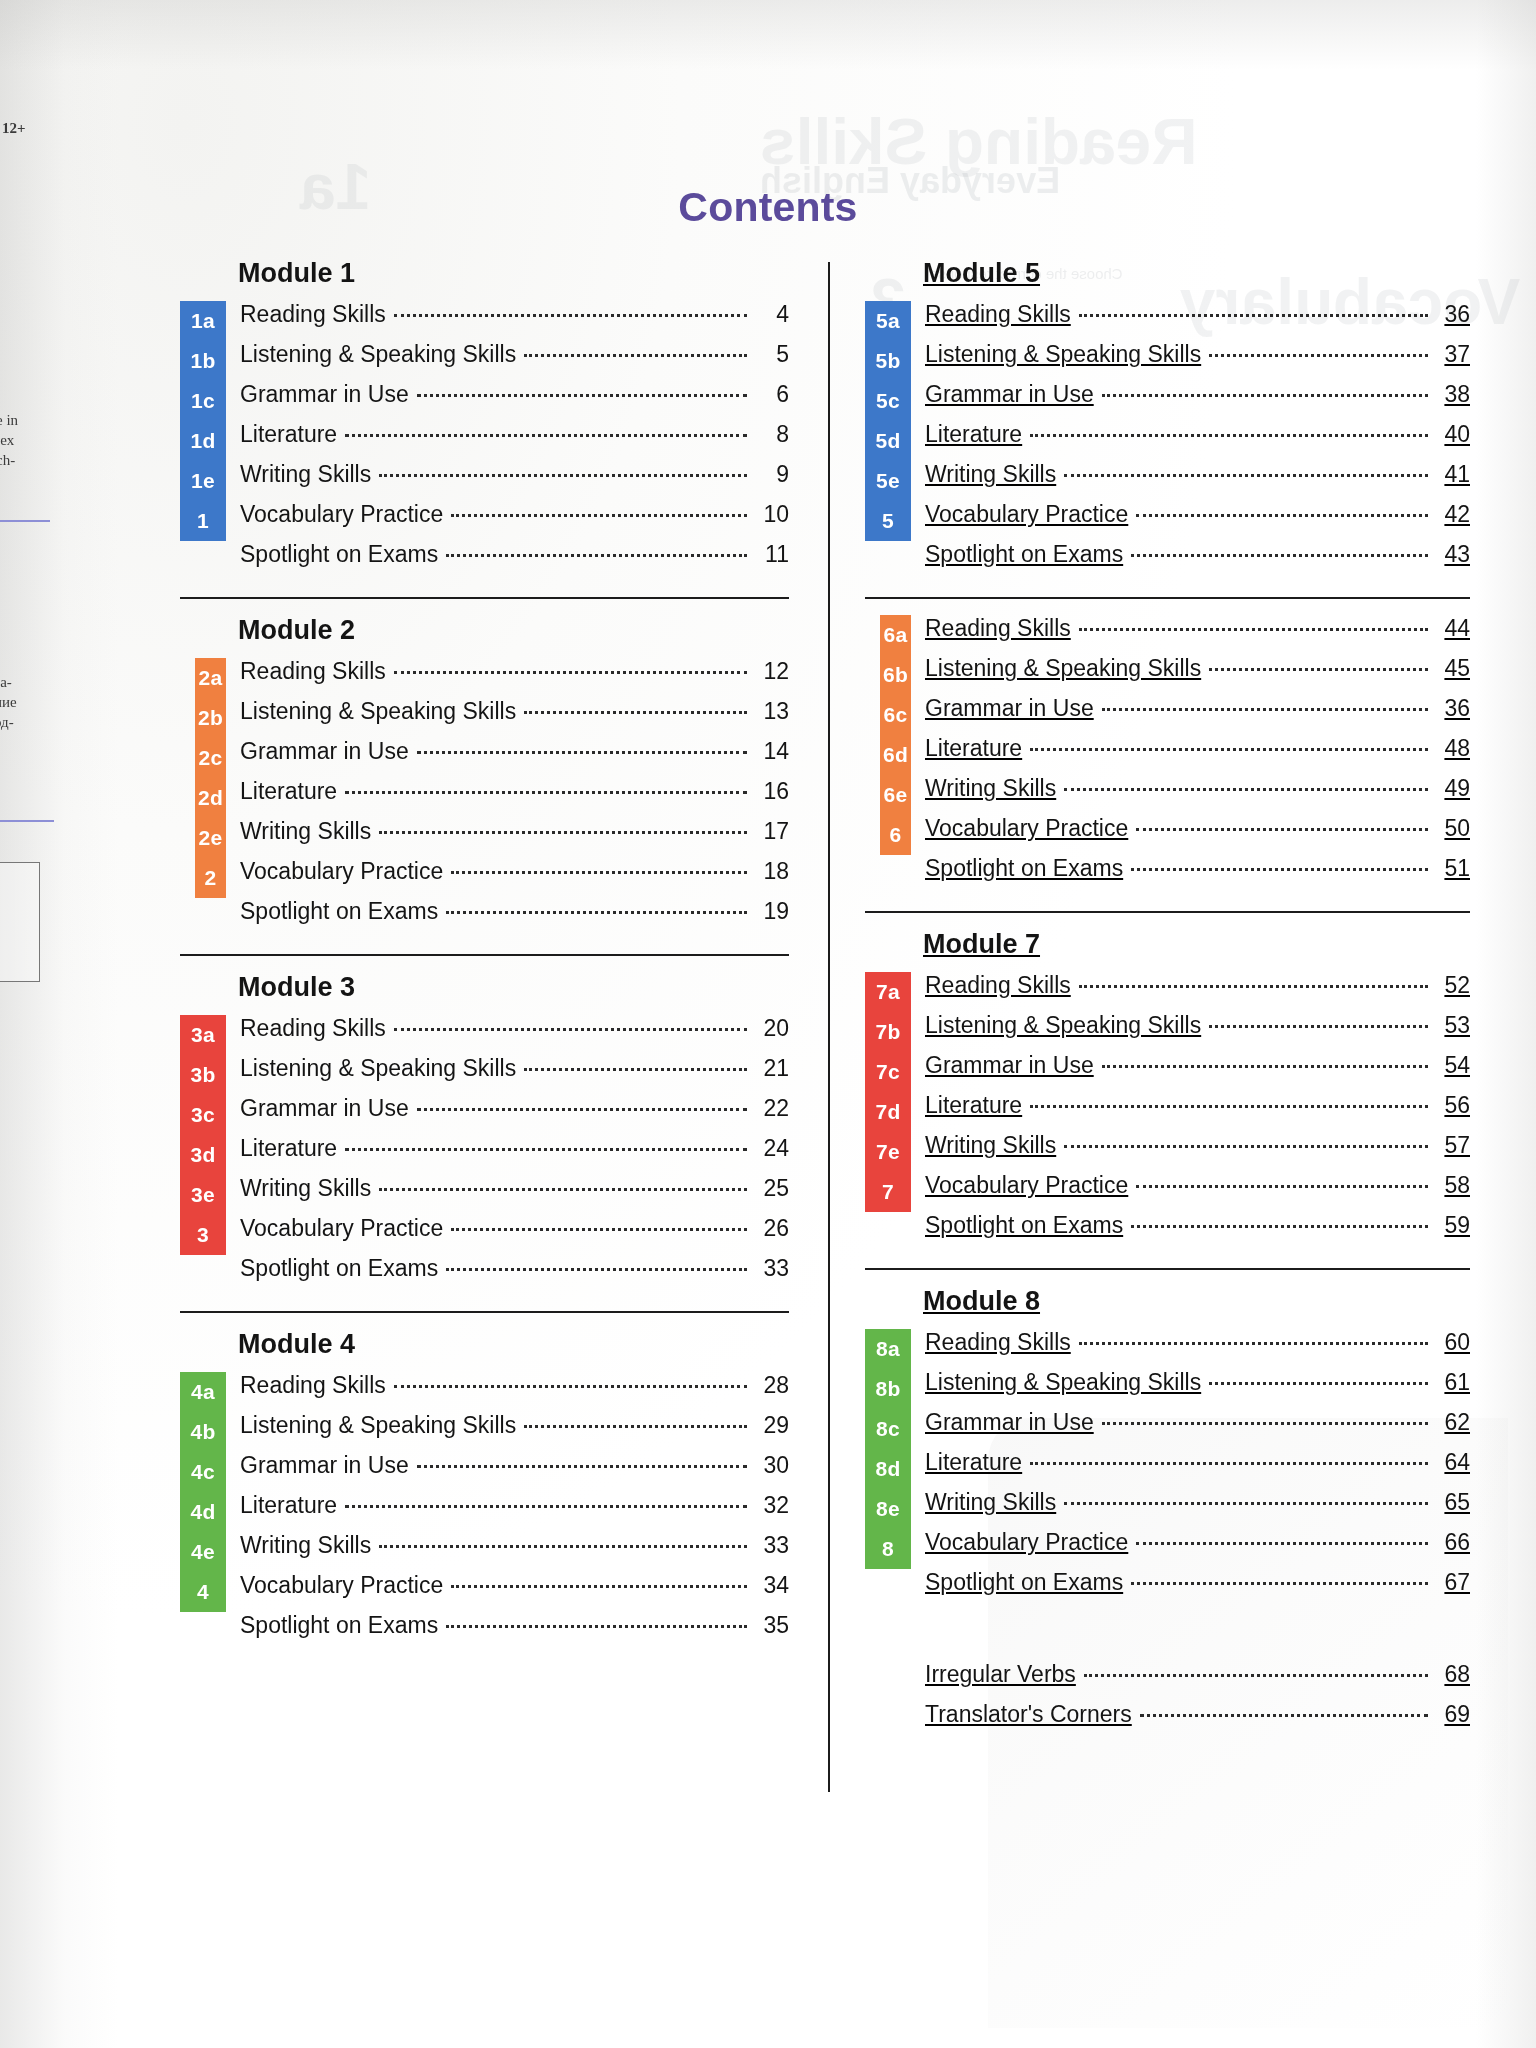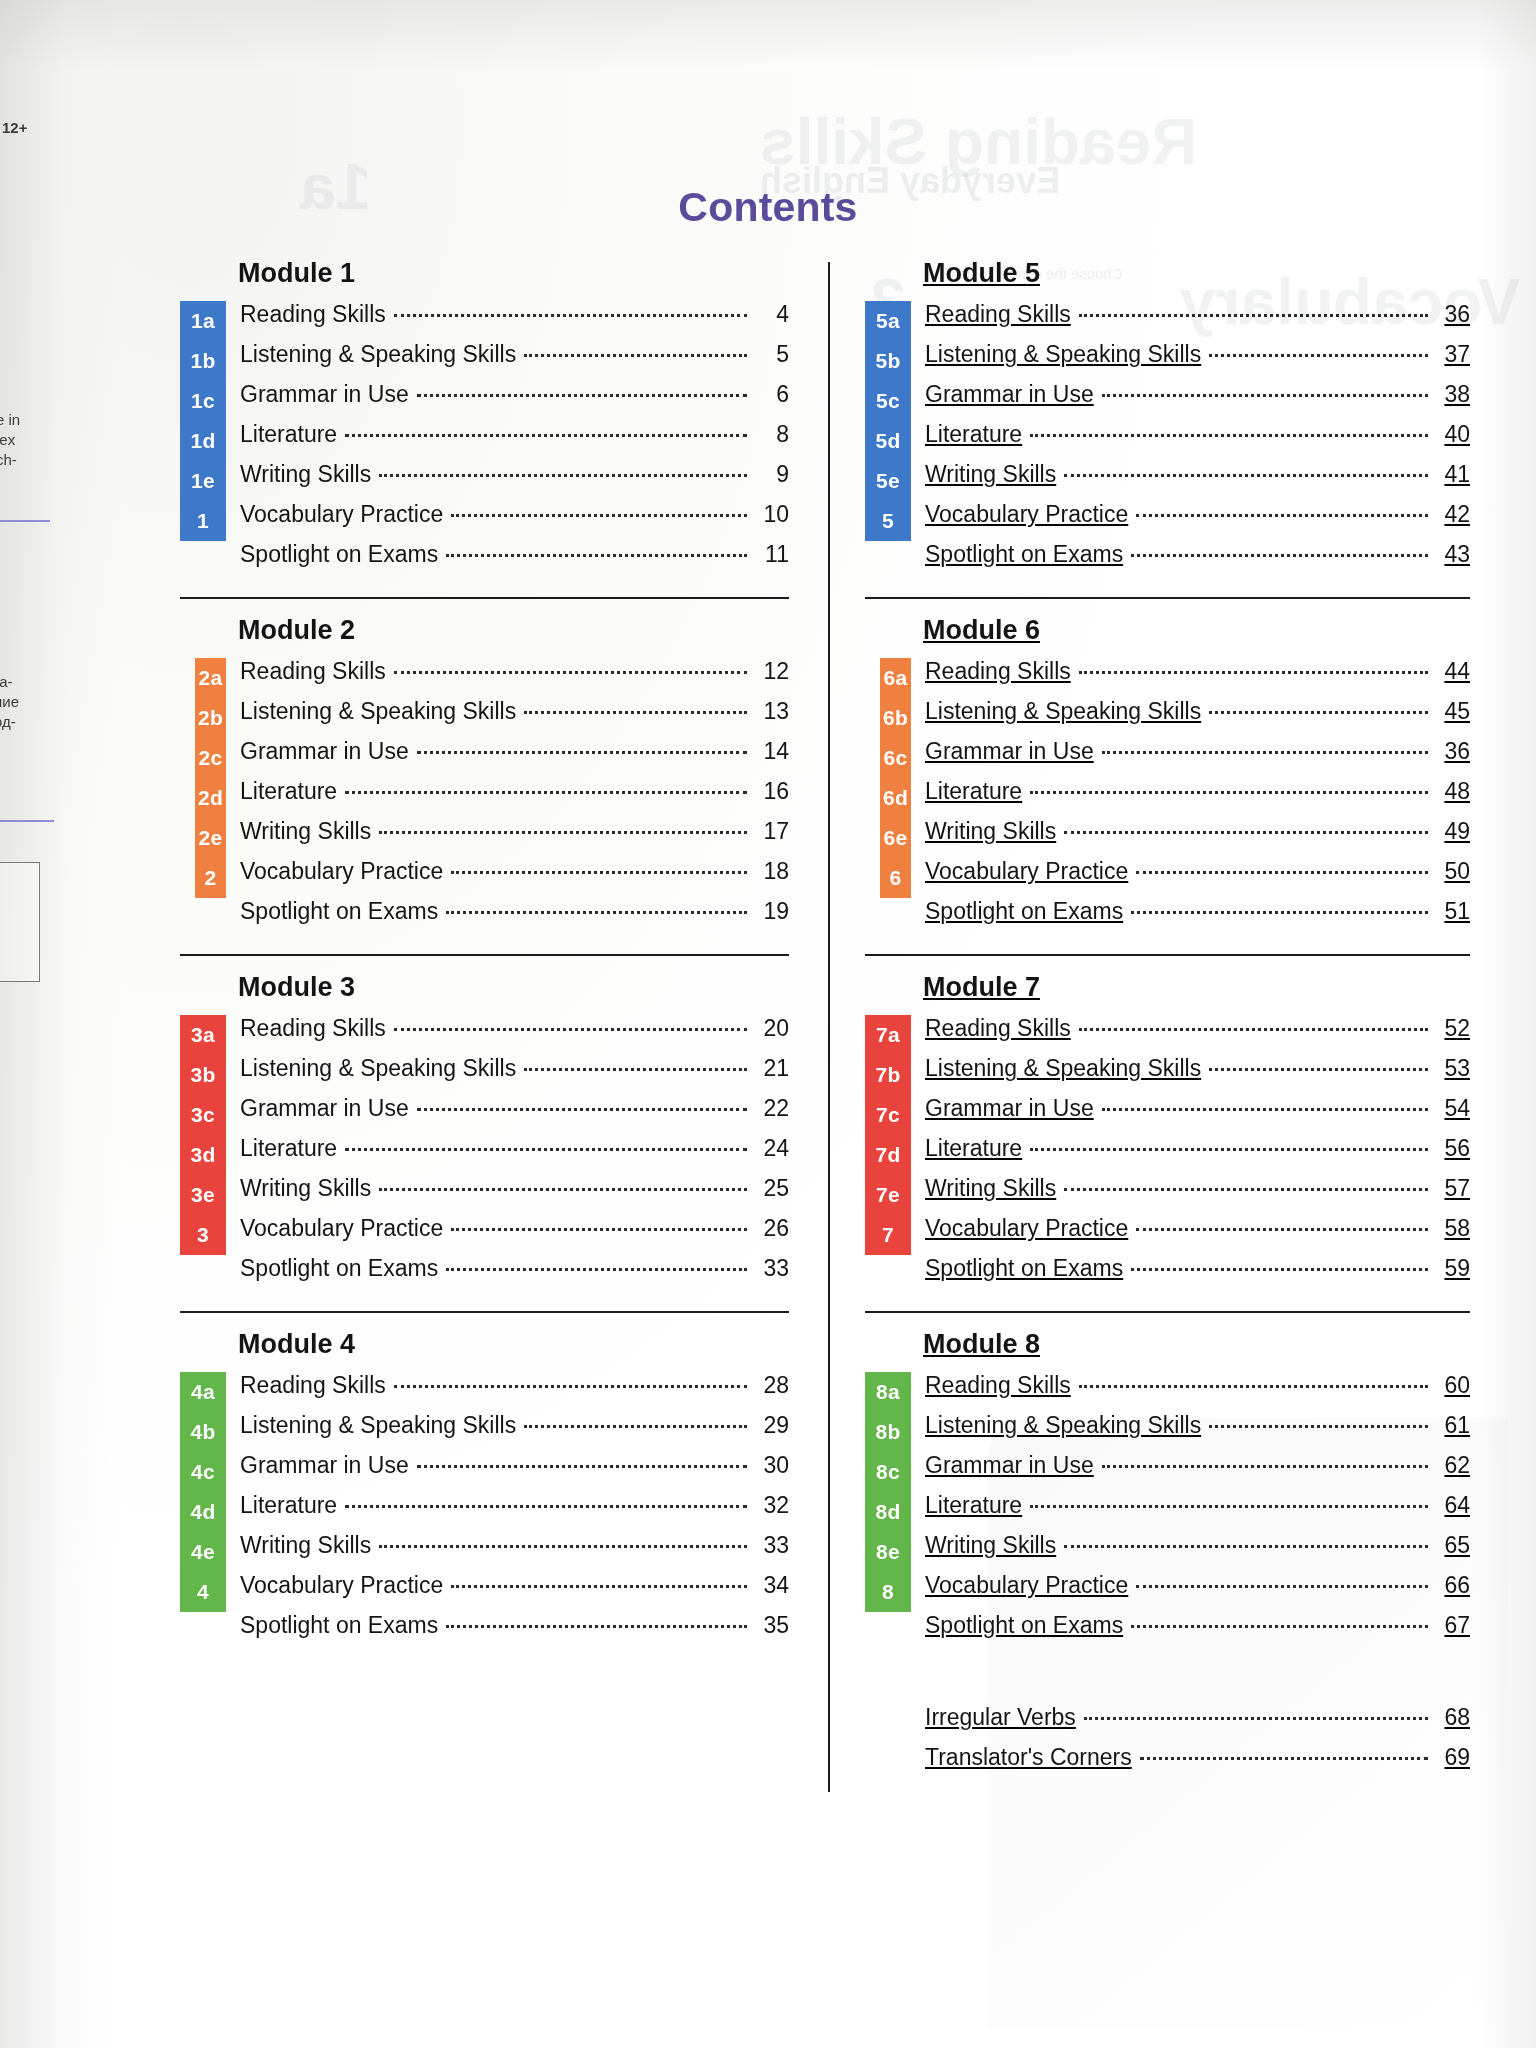--- a/index.html
+++ b/index.html
@@ -56,21 +56,21 @@
     pointer-events: none;
     user-select: none;
   }
   .bleed-big { font-size: 36px; font-weight: bold; }
   .bleed-huge { font-size: 64px; font-weight: bold; opacity: 0.13; }
   .bleed-sm { font-size: 15px; }
 
   
   .margin-note {
     position: absolute;
-    font-family: Liberation Sans, sans-serif;
+    font-family: Liberation Serif, serif;
     color: #3b3b3b;
     font-size: 15px;
     line-height: 20px;
   }
   .margin-rule {
     position: absolute;
     background: #8d8fd6;
     height: 2px;
   }
   .margin-box {
@@ -495,21 +495,20 @@
                 <span class="label">Spotlight on Exams</span>
                 <span class="leader"></span>
                 <span class="pg">43</span>
               </div>
           </div>
         </div>
       </div>
       <div class="hr-sep"></div>
 
       <div class="module-block">
-        <h2 class="module-heading">Module 6</h2>
         <div class="rows">
           <div class="tabstack">
             <div class="tab tab-orange">6a</div>
             <div class="tab tab-orange">6b</div>
             <div class="tab tab-orange">6c</div>
             <div class="tab tab-orange">6d</div>
             <div class="tab tab-orange">6e</div>
             <div class="tab tab-orange">6</div>
           </div>
           <div class="entries">

